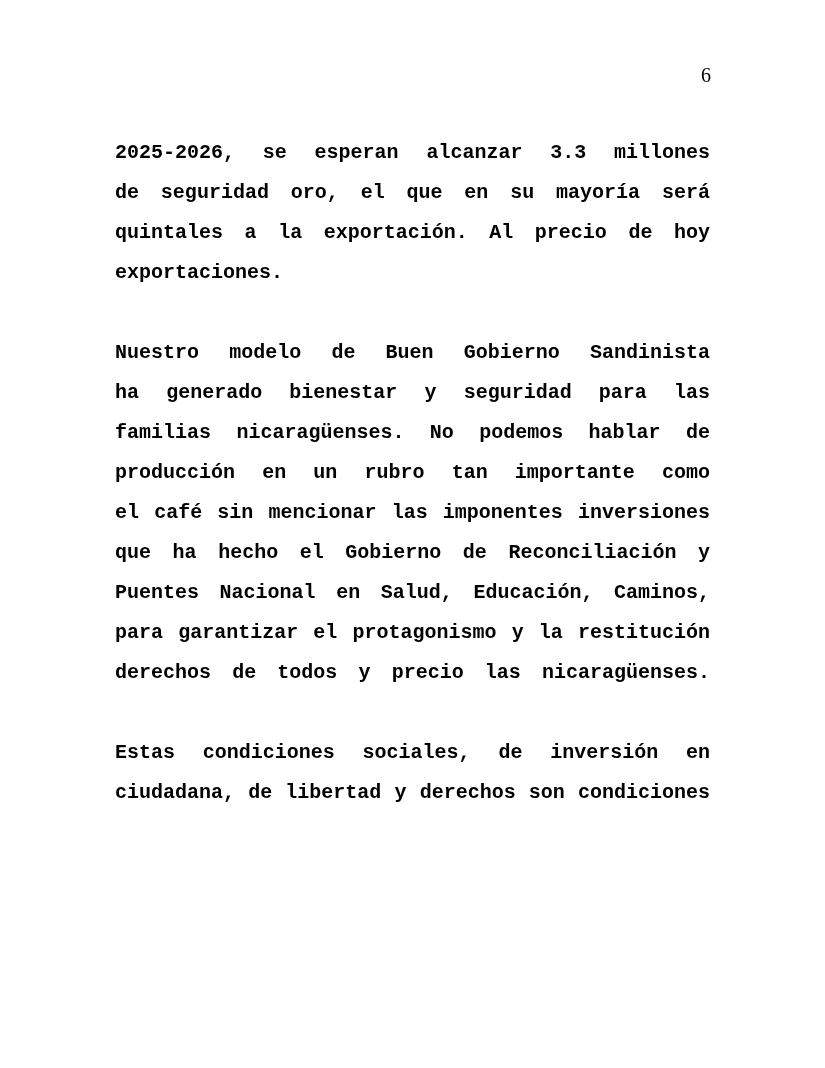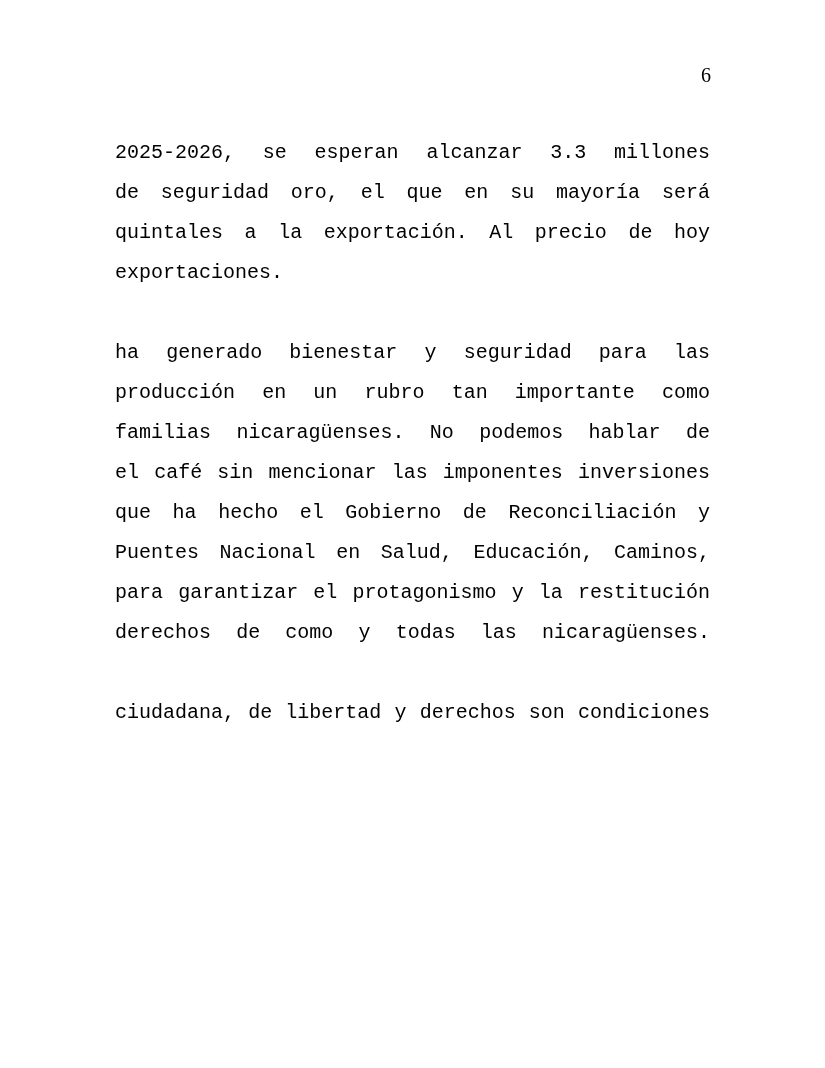--- a/index.html
+++ b/index.html
@@ -22,21 +22,21 @@
     font-size: 20px;
     line-height: 1;
     color: #000000;
   }
   .text-block {
     position: absolute;
     left: 115px;
     top: 133px;
     width: 595px;
     font-family: "Liberation Mono", "DejaVu Sans Mono", monospace;
-    font-weight: normal;
+    font-weight: bold;
     font-size: 20px;
     line-height: 40px;
     color: #000000;
   }
   .para {
     margin: 0 0 40px 0;
   }
   .line {
     text-align: justify;
     text-align-last: justify;
@@ -56,28 +56,30 @@
   <div class="text-block">
 
     <div class="para">
       <div class="line">2025-2026, se esperan alcanzar 3.3 millones</div>
       <div class="line">de seguridad oro, el que en su mayoría será</div>
       <div class="line">quintales a la exportación. Al precio de hoy</div>
       <div class="line no-stretch">exportaciones.</div>
     </div>
 
     <div class="para">
+      <div class="line">Nuestro modelo de Buen Gobierno Sandinista</div>
       <div class="line">ha generado bienestar y seguridad para las</div>
+      <div class="line">familias nicaragüenses. No podemos hablar de</div>
       <div class="line">producción en un rubro tan importante como</div>
-      <div class="line">familias nicaragüenses. No podemos hablar de</div>
       <div class="line">el café sin mencionar las imponentes inversiones</div>
       <div class="line">que ha hecho el Gobierno de Reconciliación y</div>
       <div class="line">Puentes Nacional en Salud, Educación, Caminos,</div>
       <div class="line">para garantizar el protagonismo y la restitución</div>
-      <div class="line">derechos de como y todas las nicaragüenses.</div>
+      <div class="line">derechos de todos y precio las nicaragüenses.</div>
     </div>
 
     <div class="para">
+      <div class="line">Estas condiciones sociales, de inversión en</div>
       <div class="line">ciudadana, de libertad y derechos son condiciones</div>
     </div>
 
   </div>
 </div>
 
 </body></html>

